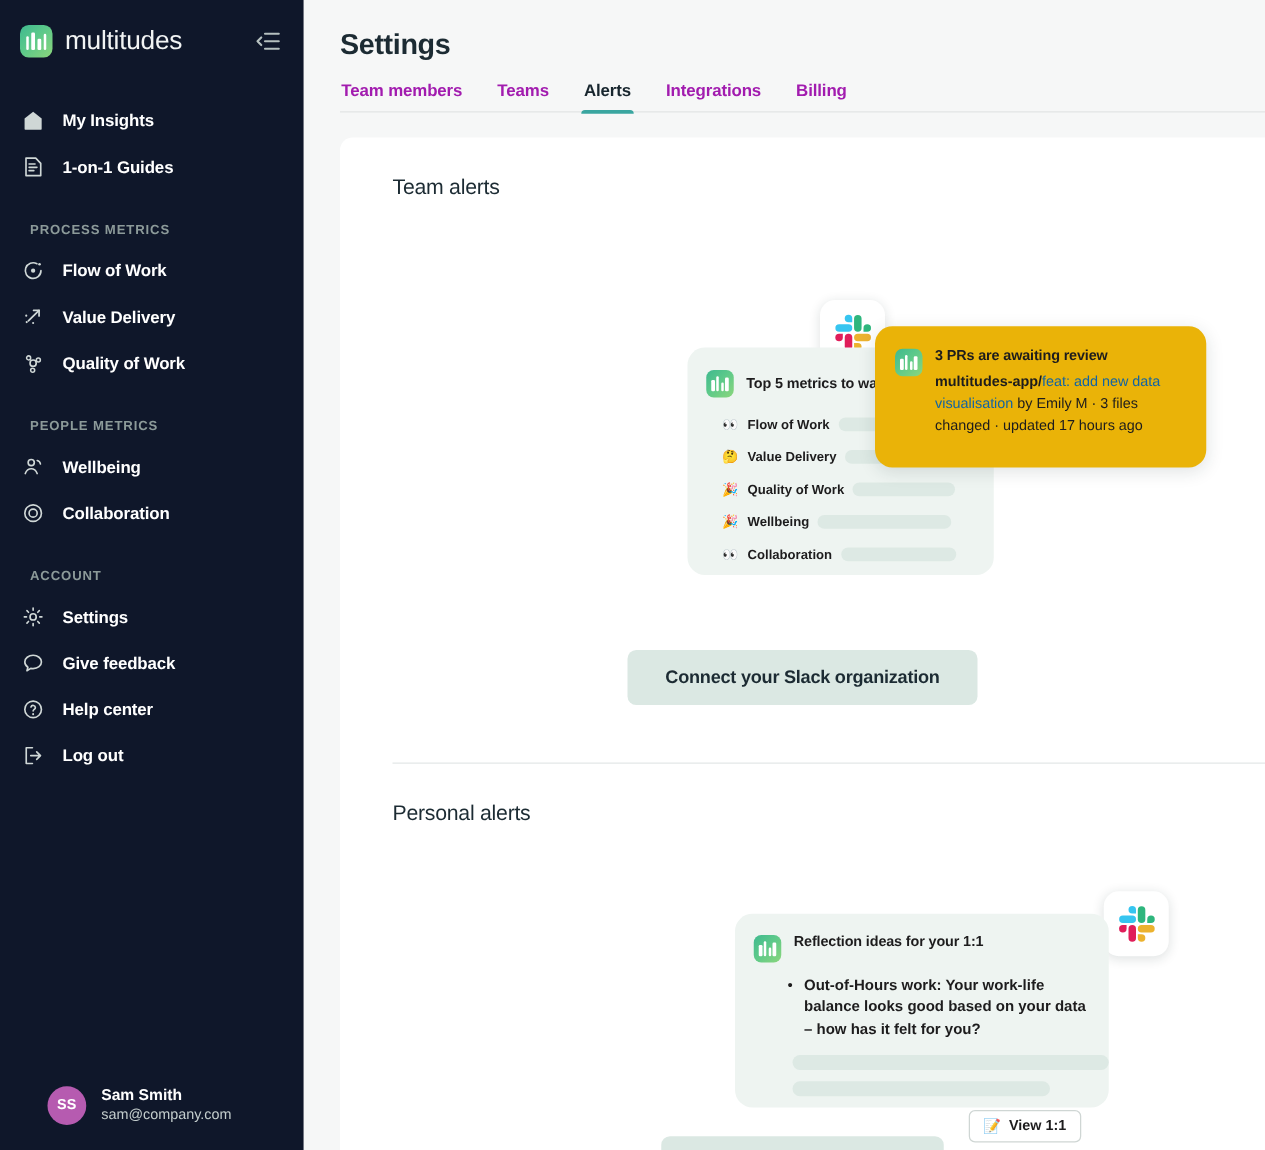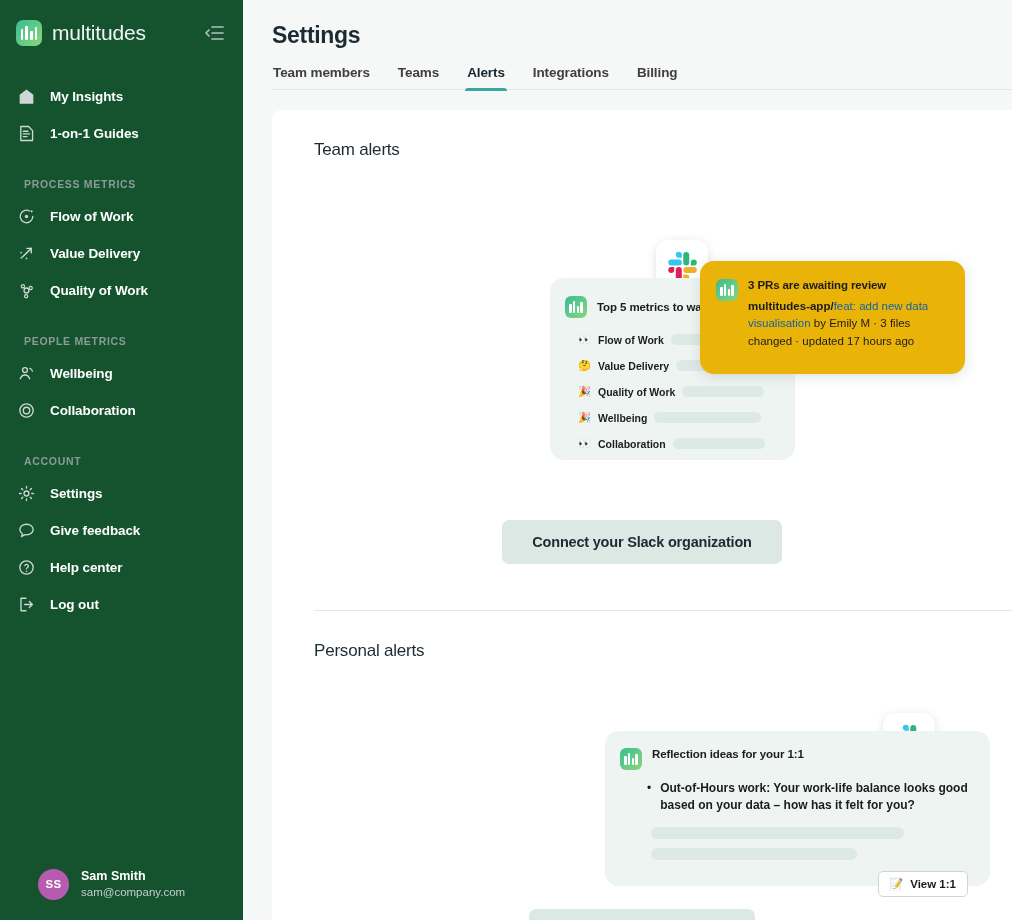--- a/index.html
+++ b/index.html
@@ -7,21 +7,21 @@
     width: 1012px; height: 920px;
     font-family: "Liberation Sans", sans-serif;
     background: #f6f7f7;
     overflow: hidden;
   }
   .app { display: flex; width: 1012px; height: 920px; }
 
   
   .sidebar {
     width: 243px; flex: 0 0 243px; height: 920px;
-    background: #14532d;
+    background: #0f172a;
     position: relative;
     color: #ffffff;
     display: flex; flex-direction: column;
   }
   .sb-header {
     display: flex; align-items: center;
     padding: 13px 16px 0 16px;
     height: 52px;
   }
   .logo-mark {
@@ -83,21 +83,21 @@
   .page-title {
     font-size: 23px; font-weight: 700; color:#1c2b33; letter-spacing:-0.3px;
   }
   .tabs {
     display:flex; align-items:flex-end; gap: 0;
     margin-top: 16px; padding-left: 1px;
     border-bottom: 1px solid #e2e5e5;
     padding-right: 0;
   }
   .tab {
-    font-size: 13.5px; font-weight: 700; color:#404040;
+    font-size: 13.5px; font-weight: 700; color:#a21caf;
     padding: 0 14px 9px 14px; cursor:pointer; position: relative;
     letter-spacing: -0.1px;
   }
   .tab:first-child { padding-left: 0; }
   .tab.active { color:#18262e; }
   .tab.active::after {
     content:""; position:absolute; left: 12px; right: 12px; bottom: -1.5px;
     height: 3px; background: #3aa6a0; border-radius: 3px 3px 0 0;
   }
   .tab:first-child.active::after { left: 0; }
@@ -455,21 +455,21 @@
               <path d="M23.6 13.7a6 6 0 1 1 6-6v6h-6Z" fill="#36c5f0"></path>
               <path d="M23.6 16.8a6 6 0 0 1 0 12h-15a6 6 0 0 1 0-12h15Z" fill="#36c5f0"></path>
               <path d="M47.6 22.8a6 6 0 1 1 6 6h-6v-6Z" fill="#2eb67d"></path>
               <path d="M44.5 22.8a6 6 0 0 1-12 0v-15a6 6 0 0 1 12 0v15Z" fill="#2eb67d"></path>
               <path d="M38.5 46.9a6 6 0 1 1-6 6v-6h6Z" fill="#ecb22e"></path>
               <path d="M38.5 43.8a6 6 0 0 1 0-12h15a6 6 0 0 1 0 12h-15Z" fill="#ecb22e"></path>
             </g>
           </svg>
         </div>
 
-        <div class="mint-card" style="left:333px; top:70px; width:385px; height:155px;">
+        <div class="mint-card" style="left:316px; top:70px; width:299px; height:155px;">
           <div style="display:flex; gap:10px; padding:17px 0 0 15px;">
             <div class="mt-badge">
               <i></i>
                 <i></i>
                 <i></i>
                 <i></i>
             </div>
             <div class="msg-title">Reflection ideas for your 1:1</div>
           </div>
 

